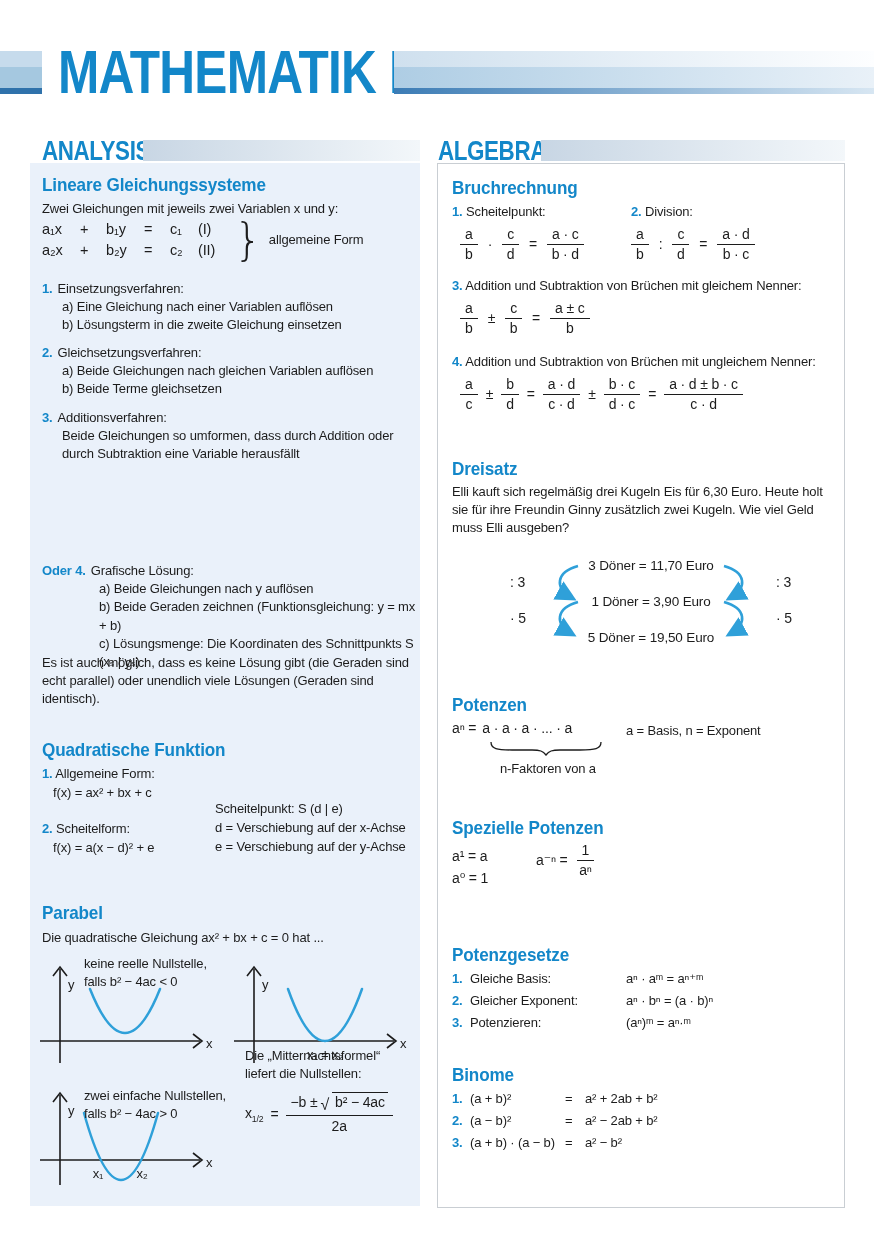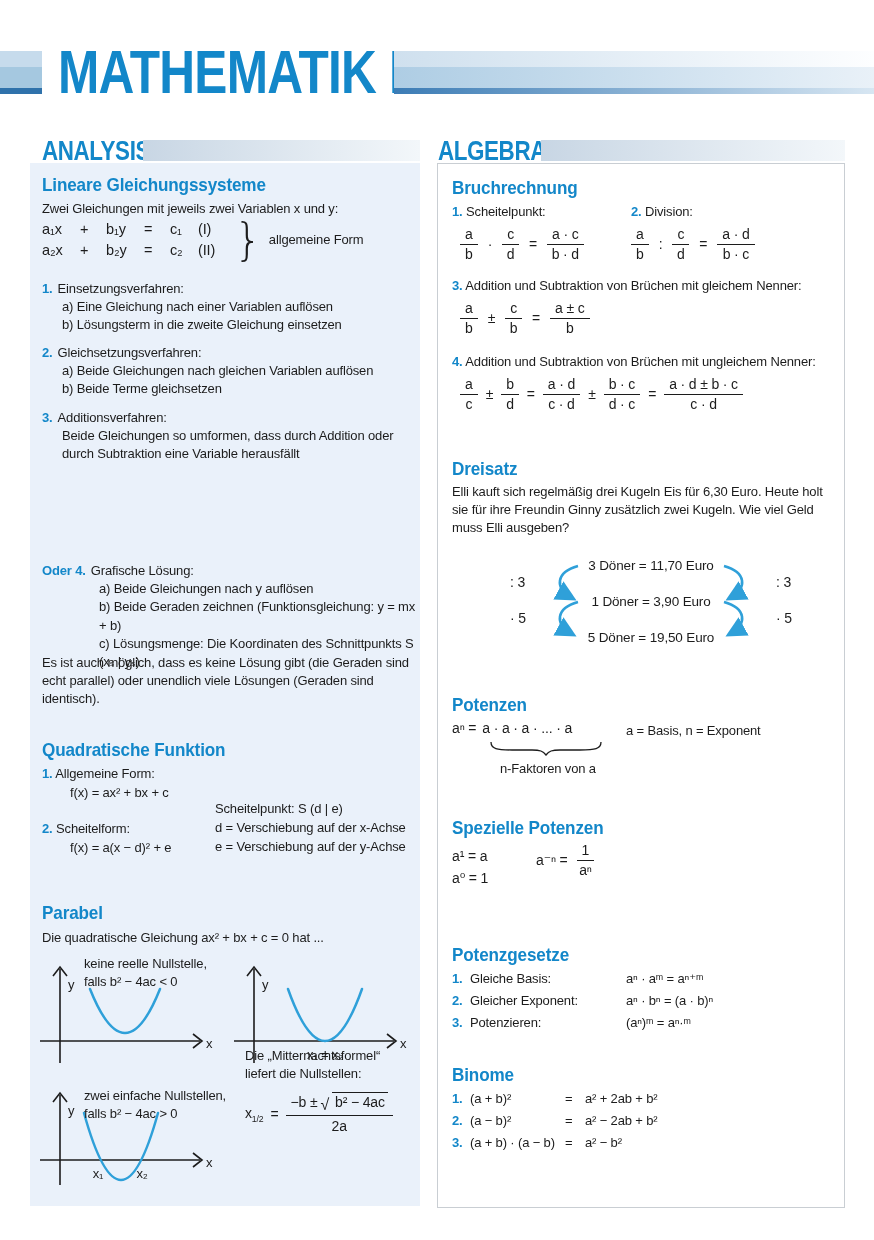--- a/index.html
+++ b/index.html
@@ -57,21 +57,21 @@
   .eq-brace{font-size:44px;font-weight:300;line-height:0.95;margin-right:7px;font-family:"DejaVu Sans",sans-serif;}
   .eq-label{font-size:13px;}
 
   .m-title{display:flex;gap:5px;}
   .m-line{margin-left:20px;}
   .m4-line{margin-left:57px;}
   .para{width:372px;}
 
   
   .q-line{line-height:1.45;}
-  .q-ind{margin-left:28px;}
+  .q-ind{margin-left:11px;}
 
   
   .frac{display:inline-flex;flex-direction:column;align-items:center;vertical-align:middle;}
   .fnum{display:block;border-bottom:1.4px solid var(--ink);padding:0 5px 2px;text-align:center;}
   .fden{display:block;padding-top:1px;text-align:center;}
   .feq{display:flex;align-items:center;gap:9px;font-size:14px;}
   .feq-tight{gap:7px;}
   .fop{padding:0 1px;}
 
   

